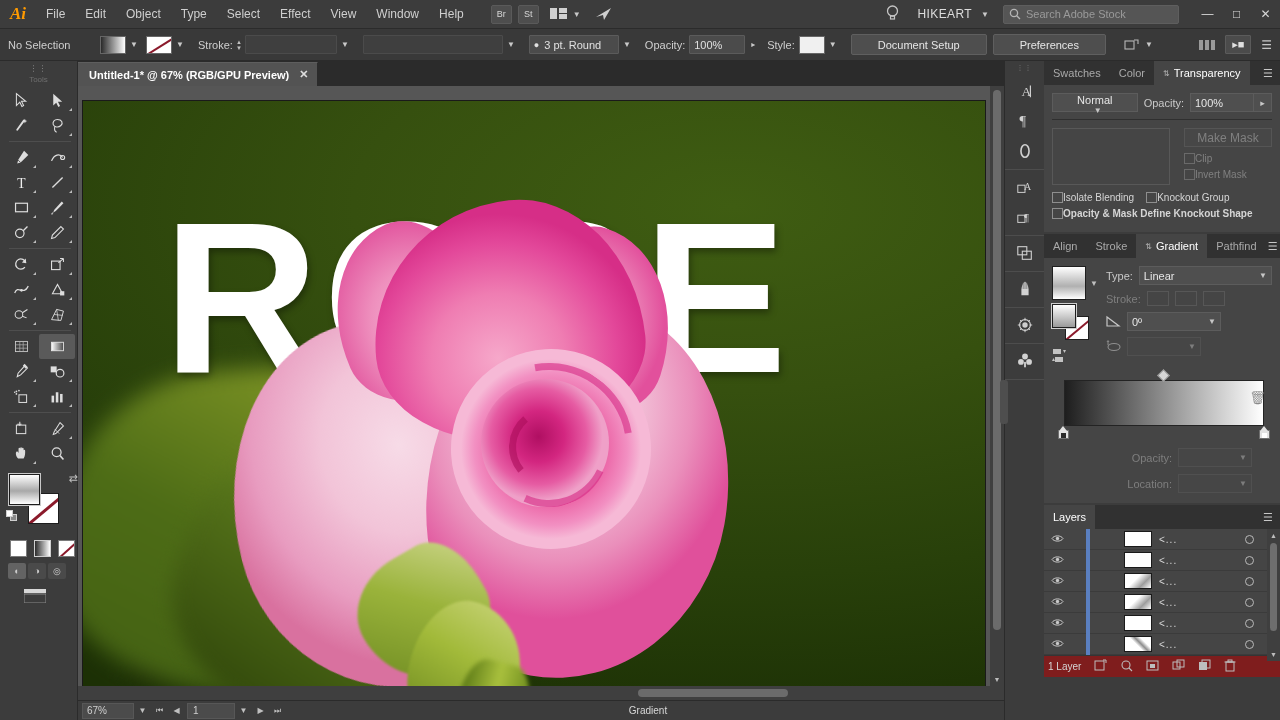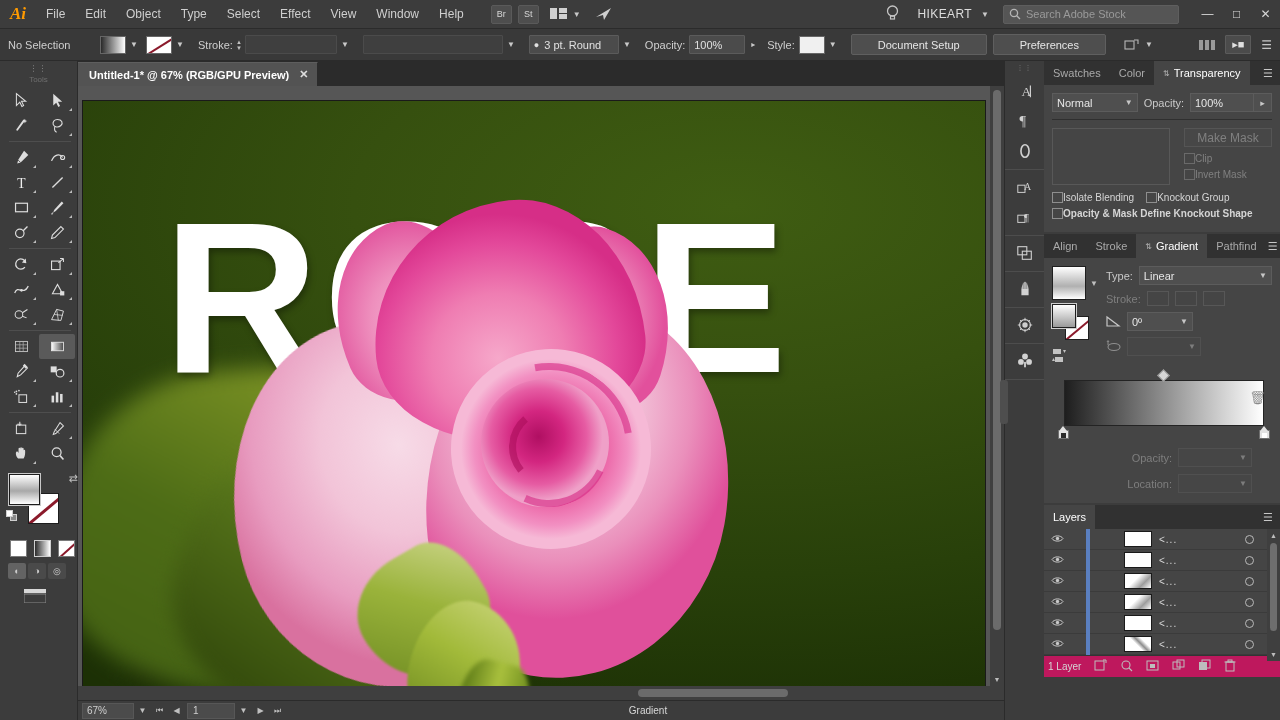--- a/index.html
+++ b/index.html
@@ -416,21 +416,21 @@
   .lr-target i { width: 9px; height: 9px; border: 1.5px solid #b9b9b9; border-radius: 50%; display: block; }
   .lr-sel { width: 14px; }
   .layers-scroll {
     position: absolute; right: 0; top: 0; width: 13px; height: 132px; background: #3f3f3f;
   }
   .layers-scroll .t { position: absolute; left: 3px; top: 14px; width: 7px; height: 88px;
     background: #6e6e6e; border-radius: 4px; }
   .ls-ar { position: absolute; left: 0; width: 13px; height: 13px; text-align: center;
     font-size: 7px; color: #bdbdbd; line-height: 13px; }
   .layer-footer {
-    display: flex; align-items: center; height: 22px; background: #be185d; padding: 0 4px;
+    display: flex; align-items: center; height: 22px; background: #7f1d1d; padding: 0 4px;
     border-top: 1px solid #343434;
   }
   .lf-count { font-size: 10px; color: #d5d5d5; padding-right: 6px; }
   .lf-ic { width: 26px; text-align: center; color: #bdbdbd; font-size: 11px; }
   .panel-sep { height: 1px; background: #2f2f2f; }
 </style>
 </head>
 <body>
 
 <div class="app">
@@ -908,21 +908,21 @@
       <div class="ptab">Swatches</div>
       <div class="ptab">Color</div>
       <div class="ptab active">
         <span class="grip">⇅</span>
         <span>Transparency</span>
       </div>
       <div class="pmenu">☰</div>
     </div>
     <div class="panel-body">
       <div class="row">
-        <div class="sel-field" style="width:96px;">
+        <div class="sel-field" style="width:96px;flex-direction:column;">
           <span>Normal</span>
           <span class="cv">▼</span>
         </div>
         <span class="lbl">Opacity:</span>
         <div style="display:flex;">
           <div class="op-field">100%</div>
           <div class="op-step">▸</div>
         </div>
       </div>
       <div class="panel-sep"></div>
@@ -999,21 +999,21 @@
             <div class="stroke-ic"></div>
             <div class="stroke-ic"></div>
             <div class="stroke-ic"></div>
           </div>
           <div class="row" style="margin-bottom:6px;">
             <span>
               <svg width="15" height="13" viewBox="0 0 15 13">
                   <path d="M1 12 L13 12 L1 3 Z" fill="none" stroke="#c6c6c6" stroke-width="1.2"></path>
                 </svg>
             </span>
-            <div class="sel-field" style="width:66px;">
+            <div class="sel-field" style="width:94px;">
               <span>0º</span>
               <span class="cv">▼</span>
             </div>
           </div>
           <div class="row" style="margin-bottom:0;">
             <span>
               <svg width="15" height="13" viewBox="0 0 15 13">
                   <ellipse cx="8" cy="8" rx="6" ry="3.5" fill="none" stroke="#8f8f8f" stroke-width="1.1"></ellipse>
                   <path d="M2 2 V6 M1 3 L2 1.5 L3 3" stroke="#8f8f8f" stroke-width="1"></path>
                 </svg>

